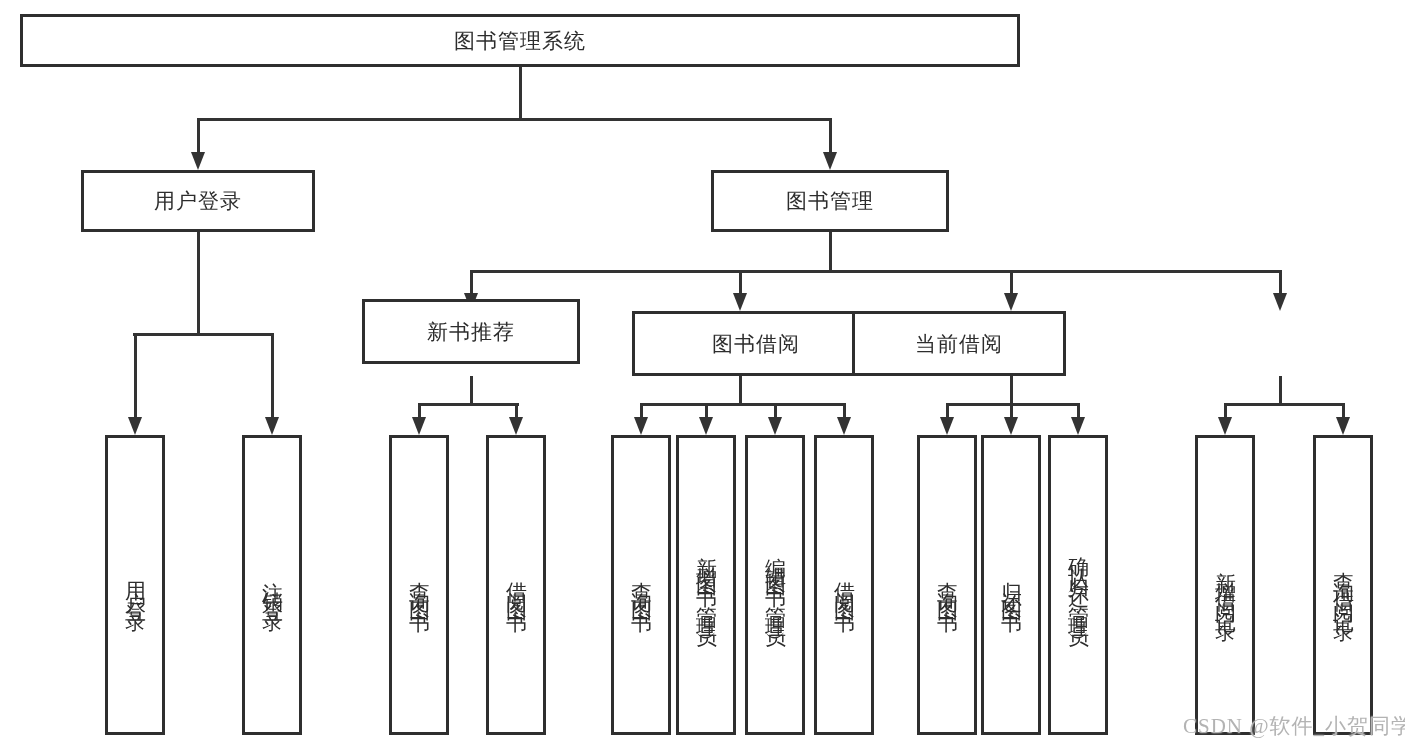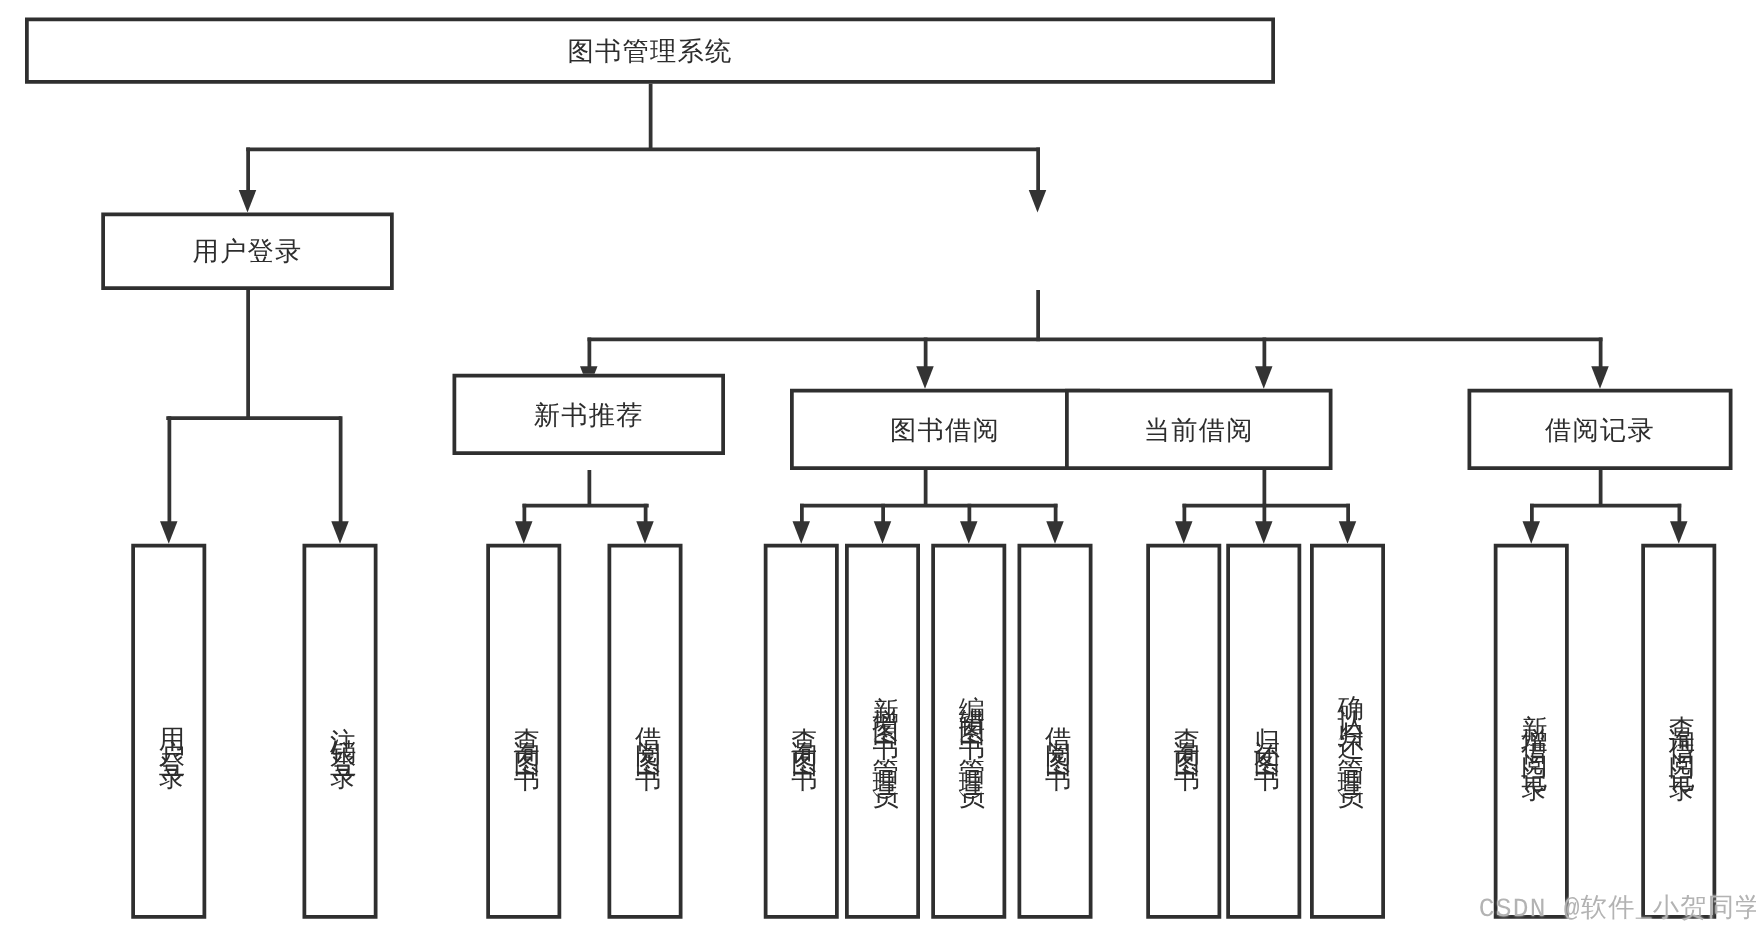--- a/index.html
+++ b/index.html
@@ -1,19 +1,19 @@
 <!DOCTYPE html>
 <html style="--line: #333333; --border: #2f2f2f; --text: #2d2d2d; --background: #ffffff; --watermark: #b3b3b3;"><head>
 <meta charset="utf-8">
 <style>
   html,body{margin:0;padding:0;background:#fff;}
   .stage{
     position:relative;width:1405px;height:747px;overflow:hidden;
     background:var(--background,#ffffff);
-    font-family:Liberation Mono, monospace;
+    font-family:Liberation Serif, serif;
     color:var(--text,#2d2d2d);
   }
   .box{
     position:absolute;box-sizing:border-box;background:#fff;
     border:3px solid var(--border,#2f2f2f);
     display:flex;align-items:center;justify-content:center;
     font-size:21px;letter-spacing:1px;
   }
   .box-v span{
     writing-mode:vertical-rl;text-orientation:mixed;
@@ -44,20 +44,23 @@
   <div class="vline" style="left:519px;top:67px;height:52px"></div>
   <div class="hline" style="left:197px;top:118px;width:635px"></div>
   <div class="vline" style="left:197px;top:118px;height:36px"></div>
   <div class="arrow" style="left:191px;top:152px"></div>
   <div class="vline" style="left:829px;top:118px;height:36px"></div>
   <div class="arrow" style="left:823px;top:152px"></div>
 
   <div class="box" style="left:81px;top:170px;width:234px;height:62px">
     <span>用户登录</span>
   </div>
+  <div class="box" style="left:711px;top:170px;width:238px;height:62px">
+    <span>图书管理</span>
+  </div>
 
   <div class="vline" style="left:197px;top:232px;height:103px"></div>
   <div class="hline" style="left:133px;top:333px;width:140px"></div>
   <div class="vline" style="left:134px;top:333px;height:86px"></div>
   <div class="arrow" style="left:128px;top:417px"></div>
   <div class="vline" style="left:271px;top:333px;height:86px"></div>
   <div class="arrow" style="left:265px;top:417px"></div>
 
   <div class="vline" style="left:829px;top:232px;height:41px"></div>
   <div class="hline" style="left:470px;top:270px;width:812px"></div>
@@ -71,23 +74,20 @@
   <div class="arrow" style="left:1273px;top:293px"></div>
 
   <div class="box" style="left:362px;top:299px;width:218px;height:65px">
     <span>新书推荐</span>
   </div>
   <div class="box" style="left:632px;top:311px;width:248px;height:65px">
     <span>图书借阅</span>
   </div>
   <div class="box" style="left:852px;top:311px;width:214px;height:65px">
     <span>当前借阅</span>
-  </div>
-  <div class="box" style="left:1174px;top:311px;width:212px;height:65px">
-    <span>借阅记录</span>
   </div>
 
   <div class="vline" style="left:470px;top:376px;height:29px"></div>
   <div class="hline" style="left:418px;top:403px;width:101px"></div>
   <div class="vline" style="left:418px;top:403px;height:16px"></div>
   <div class="arrow" style="left:412px;top:417px"></div>
   <div class="vline" style="left:515px;top:403px;height:16px"></div>
   <div class="arrow" style="left:509px;top:417px"></div>
 
   <div class="vline" style="left:739px;top:376px;height:29px"></div>

